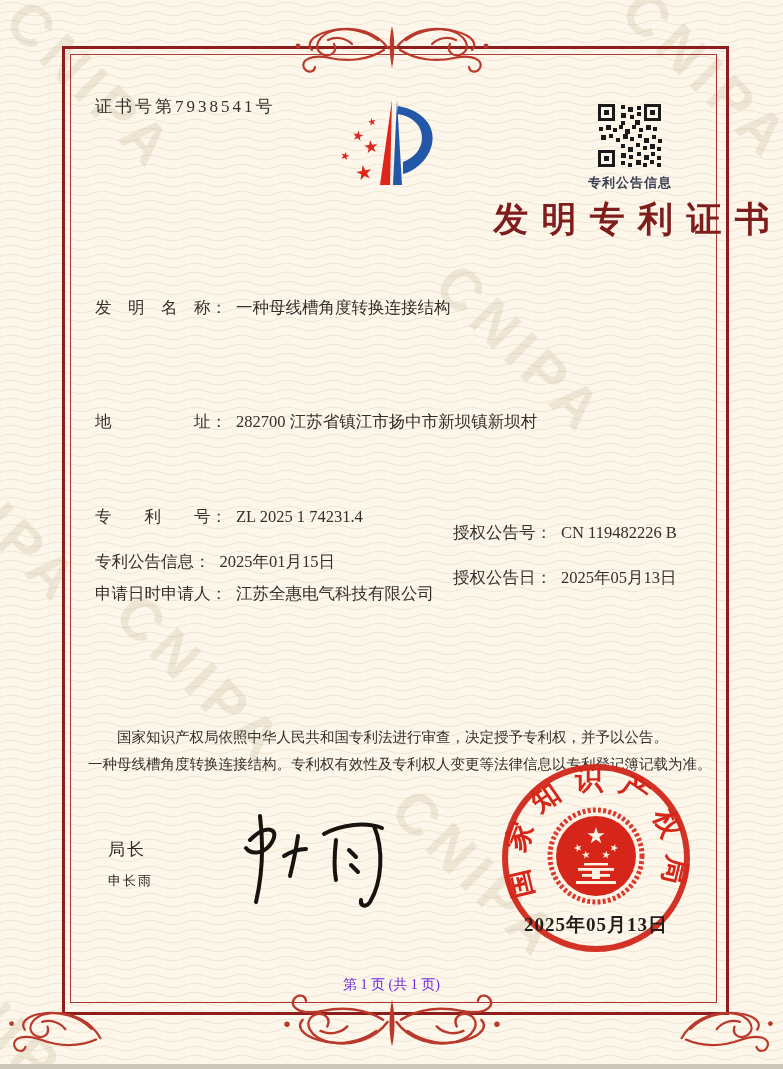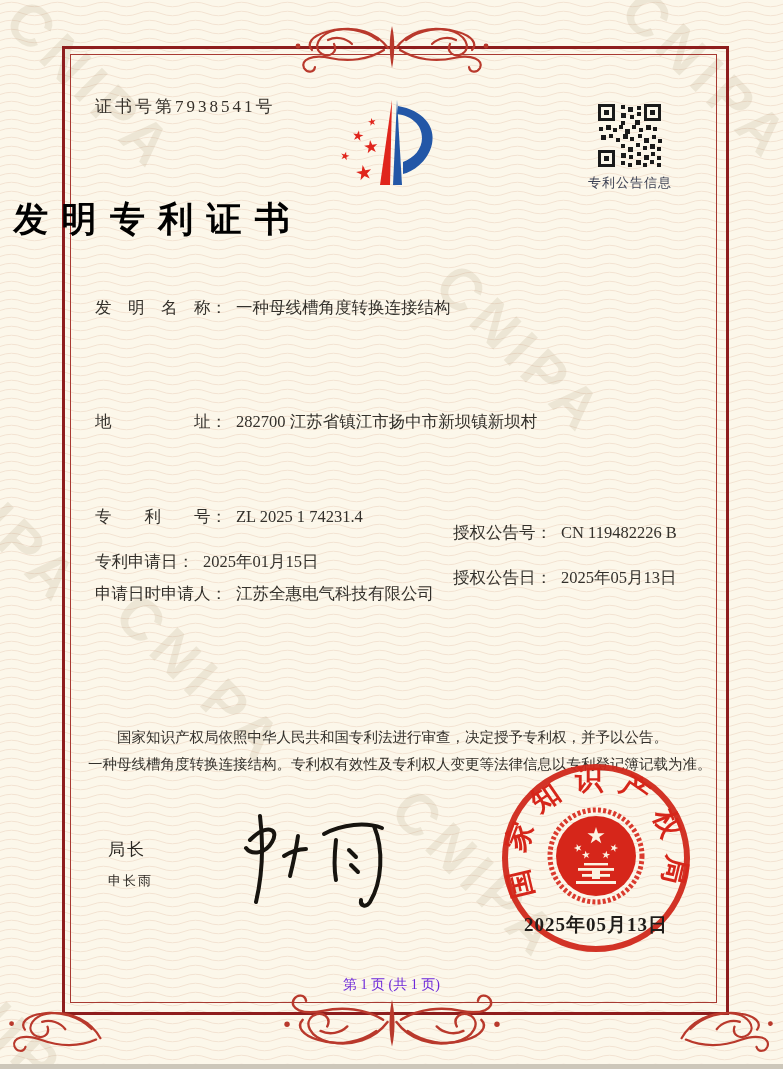--- a/index.html
+++ b/index.html
@@ -17,23 +17,23 @@
     font-weight:bold;font-size:58px;letter-spacing:7px;
     color:rgba(168,148,112,0.17);
     transform:rotate(45deg);transform-origin:left top;
     pointer-events:none;
   }
   
   .frame-outer{position:absolute;left:62px;top:46px;width:661px;height:963px;border:3px solid #8e1d1d;}
   .frame-inner{position:absolute;left:70px;top:54px;width:645px;height:947px;border:1px solid #a83a32;}
   
   .cert-no{position:absolute;left:95px;top:95px;font-size:17px;letter-spacing:3px;color:#35302a;}
-  .qr-label{position:absolute;left:582px;top:174px;width:96px;text-align:center;font-size:13px;letter-spacing:1px;color:#3a3f52;font-weight:400;}
-  .title{position:absolute;left:0;top:196px;width:100%;text-align:left;
-         font-size:35px;font-weight:bold;letter-spacing:0.38em;text-indent:0.38em;color:#000000;}
+  .qr-label{position:absolute;left:582px;top:174px;width:96px;text-align:center;font-size:13px;letter-spacing:1px;color:#3a3f52;font-weight:700;}
+  .title{position:absolute;left:0;top:196px;width:100%;text-align:right;
+         font-size:35px;font-weight:bold;letter-spacing:0.38em;text-indent:0.38em;color:#7f1d1d;}
   
   .rows{position:absolute;left:95px;top:296px;width:600px;height:380px;}
   .row{position:absolute;left:0;width:100%;white-space:nowrap;font-size:16.5px;line-height:24px;color:#33302b;}
   .flabel{color:#33302b;}
   .fvalue{margin-left:9px;}
   .col2{position:absolute;left:358px;top:16px;white-space:nowrap;text-align:right;}
   
   .statement{position:absolute;left:88px;top:724px;width:612px;font-size:14.5px;line-height:27px;color:#33302b;}
   .statement .l1{text-indent:2em;white-space:nowrap;}
   .statement .l2{white-space:nowrap;}
@@ -193,21 +193,21 @@
     <div class="row" style="top:114px">
       <span class="flabel">地　　　　　址：</span><span class="fvalue">282700 江苏省镇江市扬中市新坝镇新坝村</span>
     </div>
     <div class="row" style="top:209px">
       <span class="flabel">专　　利　　号：</span><span class="fvalue">ZL 2025 1 74231.4</span>
       <span class="col2">
         <span class="flabel">授权公告号：</span><span class="fvalue">CN 119482226 B</span>
       </span>
     </div>
     <div class="row" style="top:254px">
-      <span class="flabel">专利申请日：</span><span class="fvalue">2025年01月15日</span>
+      <span class="flabel">专利公告信息：</span><span class="fvalue">2025年01月15日</span>
       <span class="col2">
         <span class="flabel">授权公告日：</span><span class="fvalue">2025年05月13日</span>
       </span>
     </div>
     <div class="row" style="top:286px">
       <span class="flabel">申请日时申请人：</span><span class="fvalue">江苏全惠电气科技有限公司</span>
     </div>
   </div>
 
   <div class="statement">

